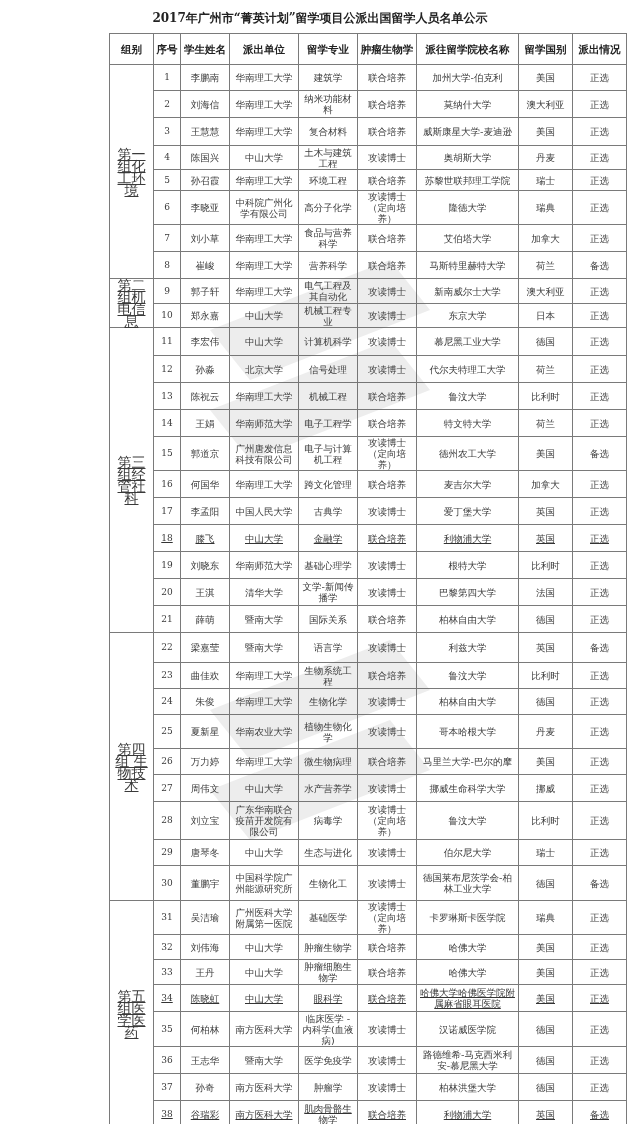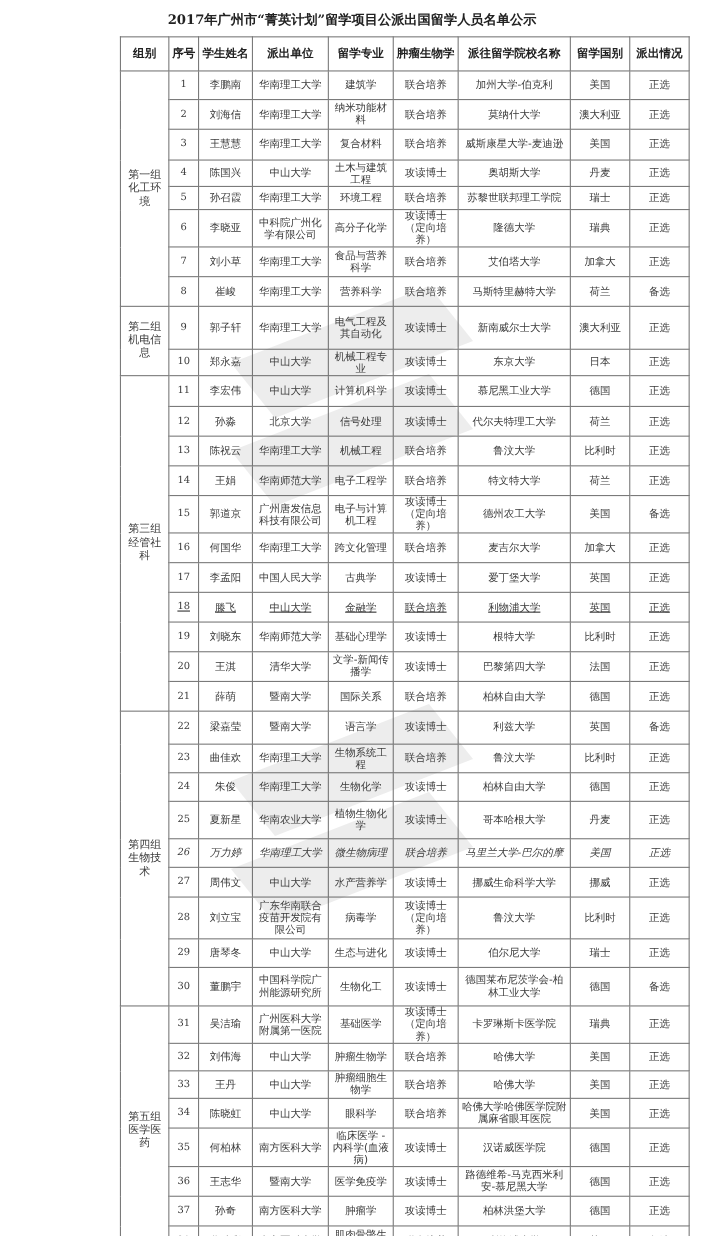--- a/index.html
+++ b/index.html
@@ -8,21 +8,21 @@
   .title { position: absolute; top: 10px; left: 0; width: 640px; text-align: center;
            font-family: "DejaVu Serif", "Liberation Serif", serif; font-weight: bold;
            font-size: 12px; color: #222; letter-spacing: 0px; }
   .table { position: absolute; left: 61px; top: 33px; }
   table { border-collapse: collapse; table-layout: fixed; margin-left: 48px; }
   td, th { border: 1px solid #7a7a7a; text-align: center; vertical-align: middle;
            font-size: 9.5px; line-height: 11px; padding: 0 2px; color: #3a3a3a; }
   th { font-family: "DejaVu Serif", "Liberation Serif", serif; font-weight: bold;
        font-size: 10.5px; color: #222; height: 30px; }
   td.num { font-family: "DejaVu Serif", "Liberation Serif", serif; font-size: 9px; }
-  td.group { font-size: 10px; line-height: 12px; vertical-align: middle; }
+  td.group { font-size: 14px; line-height: 12px; vertical-align: middle; text-decoration: underline; }
   .watermark { position: absolute; left: 190px; top: 250px; width: 260px; height: 630px;
                pointer-events: none; opacity: 0.10; }
 </style>
 </head>
 <body>
 
 <div class="title">2017年广州市“菁英计划”留学项目公派出国留学人员名单公示</div>
 
 <div class="table">
   <table>
@@ -125,21 +125,21 @@
         <tr style="height: 27px;">
           <td class="num">8</td>
           <td>崔峻</td>
           <td>华南理工大学</td>
           <td>营养科学</td>
           <td>联合培养</td>
           <td>马斯特里赫特大学</td>
           <td>荷兰</td>
           <td>备选</td>
         </tr>
-        <tr style="height: 39px;">
+        <tr style="height: 25px;">
           <td class="group" rowspan="2">第二组机电信息</td>
           <td class="num">9</td>
           <td>郭子轩</td>
           <td>华南理工大学</td>
           <td>电气工程及其自动化</td>
           <td>攻读博士</td>
           <td>新南威尔士大学</td>
           <td>澳大利亚</td>
           <td>正选</td>
         </tr>
@@ -298,21 +298,21 @@
         <tr style="height: 34px;">
           <td class="num">25</td>
           <td>夏新星</td>
           <td>华南农业大学</td>
           <td>植物生物化学</td>
           <td>攻读博士</td>
           <td>哥本哈根大学</td>
           <td>丹麦</td>
           <td>正选</td>
         </tr>
-        <tr style="height: 26px; font-style: italic;">
+        <tr style="height: 26px;">
           <td class="num">26</td>
           <td>万力婷</td>
           <td>华南理工大学</td>
           <td>微生物病理</td>
           <td>联合培养</td>
           <td>马里兰大学-巴尔的摩</td>
           <td>美国</td>
           <td>正选</td>
         </tr>
         <tr style="height: 27px;">
@@ -379,21 +379,21 @@
         <tr style="height: 25px;">
           <td class="num">33</td>
           <td>王丹</td>
           <td>中山大学</td>
           <td>肿瘤细胞生物学</td>
           <td>联合培养</td>
           <td>哈佛大学</td>
           <td>美国</td>
           <td>正选</td>
         </tr>
-        <tr style="height: 27px;">
+        <tr style="height: 27px; text-decoration: underline;">
           <td class="num">34</td>
           <td>陈晓虹</td>
           <td>中山大学</td>
           <td>眼科学</td>
           <td>联合培养</td>
           <td>哈佛大学哈佛医学院附属麻省眼耳医院</td>
           <td>美国</td>
           <td>正选</td>
         </tr>
         <tr style="height: 35px;">

